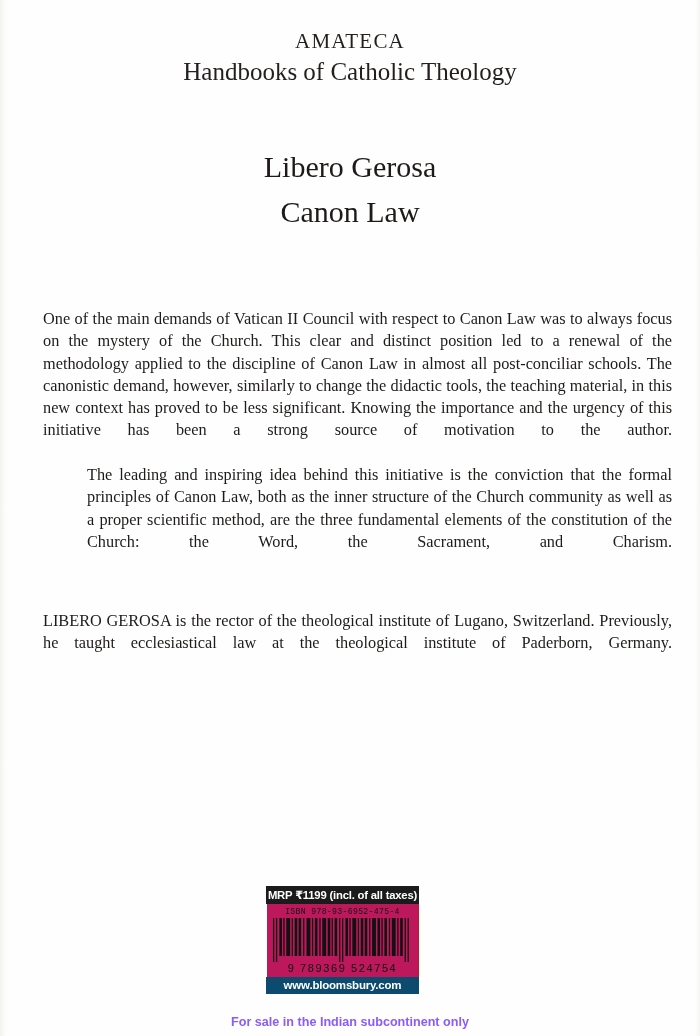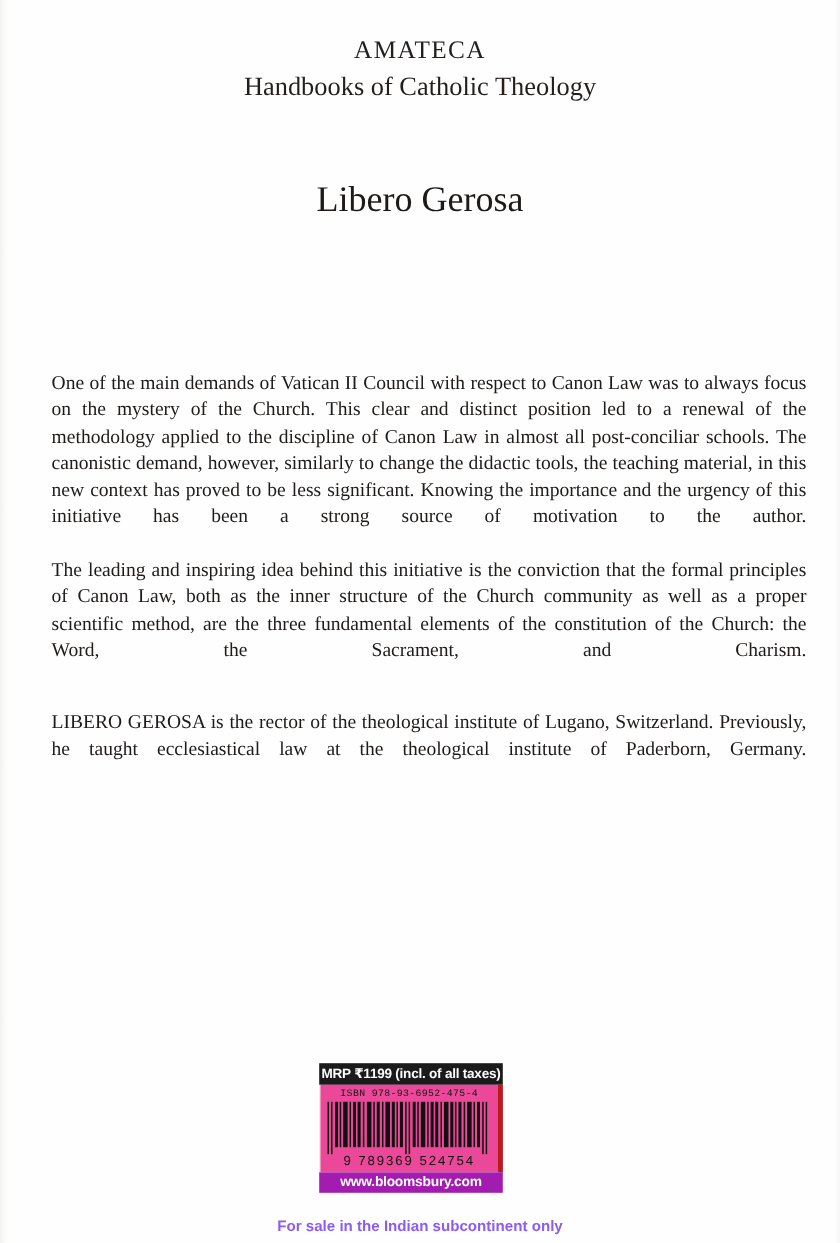--- a/index.html
+++ b/index.html
@@ -43,21 +43,21 @@
     width: 700px;
     text-align: center;
   }
   .series-name {
     font-size: 21px;
     letter-spacing: 1.2px;
     line-height: 28px;
     color: #231f1d;
   }
   .series-sub {
-    font-size: 22px;
+    font-size: 25px;
     line-height: 30px;
     margin-top: 2px;
     color: #231f1d;
   }
 
   
   .title-block {
     position: absolute;
     top: 147px;
     left: 0;
@@ -85,23 +85,23 @@
   }
   .blurb p {
     margin: 0;
     font-size: 16.3px;
     line-height: 22.3px;
     text-align: justify;
     color: #1e1b19;
     hyphens: none;
   }
   .blurb p.para-1 { text-align: justify; margin-top: 48px; }
-  .blurb p.para-2 { text-align: justify; }
+  .blurb p.para-2 { text-align: justify; margin-left: 44px; }
   .blurb p.bio {
-    margin-top: 15px;
+    margin-top: 34px;
     text-align: justify;
   }
   .blurb p.bio::after,
   .blurb p.para-1::after,
   .blurb p.para-2::after {
     content: "";
     display: inline-block;
     width: 100%;
   }
 
@@ -119,24 +119,24 @@
     font-family: "Liberation Sans", "DejaVu Sans", sans-serif;
     font-weight: bold;
     font-size: 11.3px;
     line-height: 18px;
     height: 18px;
     text-align: center;
     letter-spacing: -0.2px;
     white-space: nowrap;
   }
   .barcode-white {
-    background: #ec4899;
+    background: #be185d;
     padding: 2px 4px 1px 4px;
     border-left: 1px solid #ffffff;
-    border-right: 4px solid #b91c1c;
+    border-right: 1px solid #b91c1c;
   }
   .isbn-text {
     font-family: "Liberation Mono", "DejaVu Sans Mono", monospace;
     font-size: 8.2px;
     line-height: 11px;
     text-align: center;
     color: #151515;
     letter-spacing: 0.3px;
     white-space: nowrap;
   }
@@ -150,21 +150,21 @@
     font-family: "Liberation Sans", "DejaVu Sans", sans-serif;
     font-size: 11px;
     line-height: 15px;
     text-align: center;
     color: #111111;
     letter-spacing: 1.6px;
     margin-top: -1px;
     white-space: nowrap;
   }
   .web-bar {
-    background: #a21caf;
+    background: #0c4a6e;
     color: #ffffff;
     font-family: "Liberation Sans", "DejaVu Sans", sans-serif;
     font-weight: bold;
     font-size: 11.5px;
     line-height: 17px;
     height: 17px;
     text-align: center;
     letter-spacing: -0.2px;
     white-space: nowrap;
   }
@@ -191,20 +191,21 @@
   <div class="paper-edge-left"></div>
   <div class="paper-edge-right"></div>
 
   <div class="series-block">
     <div class="series-name">AMATECA</div>
     <div class="series-sub">Handbooks of Catholic Theology</div>
   </div>
 
   <div class="title-block">
     <div class="author-name">Libero Gerosa</div>
+    <div class="book-title">Canon Law</div>
   </div>
 
   <div class="blurb">
     <p class="para-1">One of the main demands of Vatican II Council with respect to Canon Law was to always focus on the mystery of the Church. This clear and distinct position led to a renewal of the methodology applied to the discipline of Canon Law in almost all post-conciliar schools. The canonistic demand, however, similarly to change the didactic tools, the teaching material, in this new context has proved to be less significant. Knowing the importance and the urgency of this initiative has been a strong source of motivation to the author.</p>
     <p class="para-2">The leading and inspiring idea behind this initiative is the conviction that the formal principles of Canon Law, both as the inner structure of the Church community as well as a proper scientific method, are the three fundamental elements of the constitution of the Church: the Word, the Sacrament, and Charism.</p>
     <p class="bio">LIBERO GEROSA is the rector of the theological institute of Lugano, Switzerland. Previously, he taught ecclesiastical law at the theological institute of Paderborn, Germany.</p>
   </div>
 
   <div class="barcode-block">
     <div class="mrp-bar">MRP ₹1199 (incl. of all taxes)</div>

